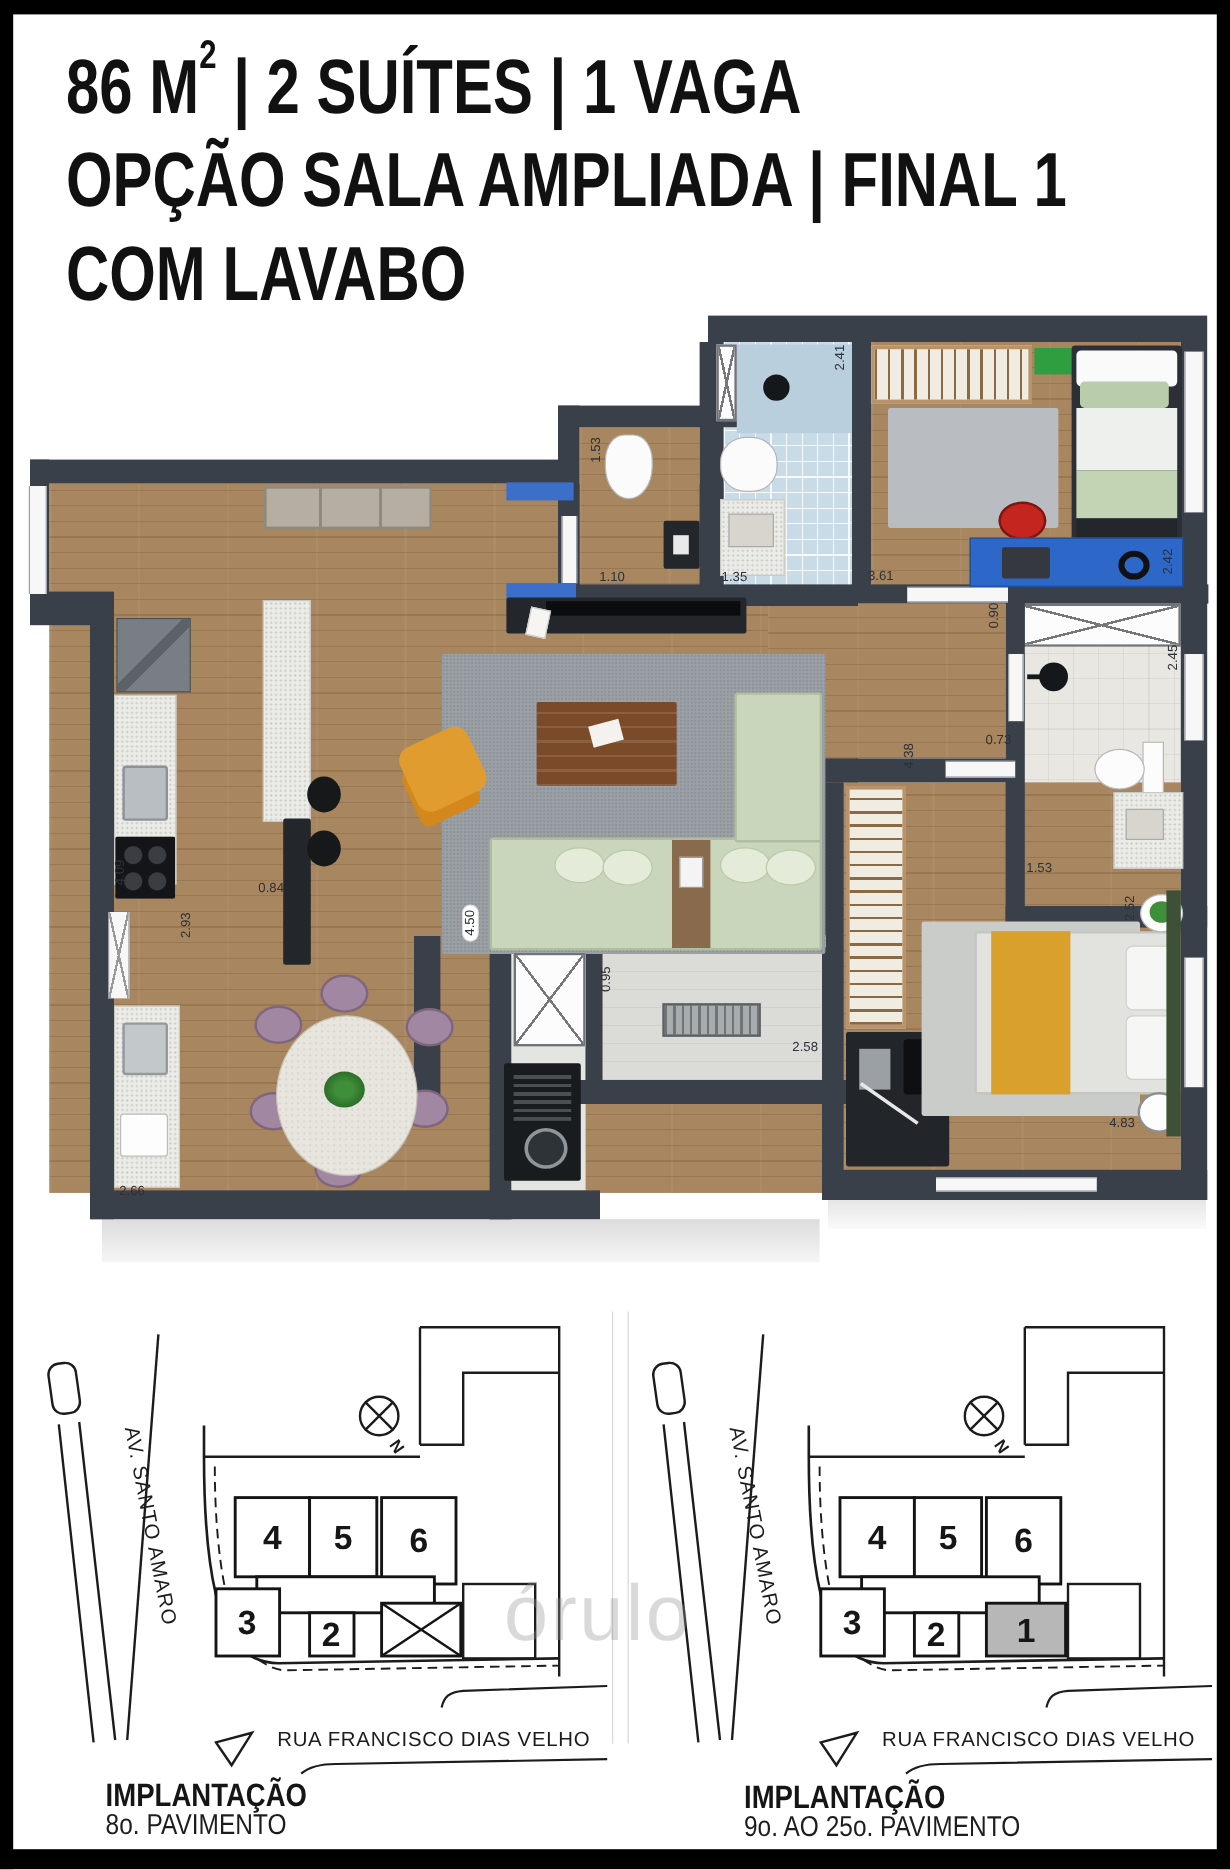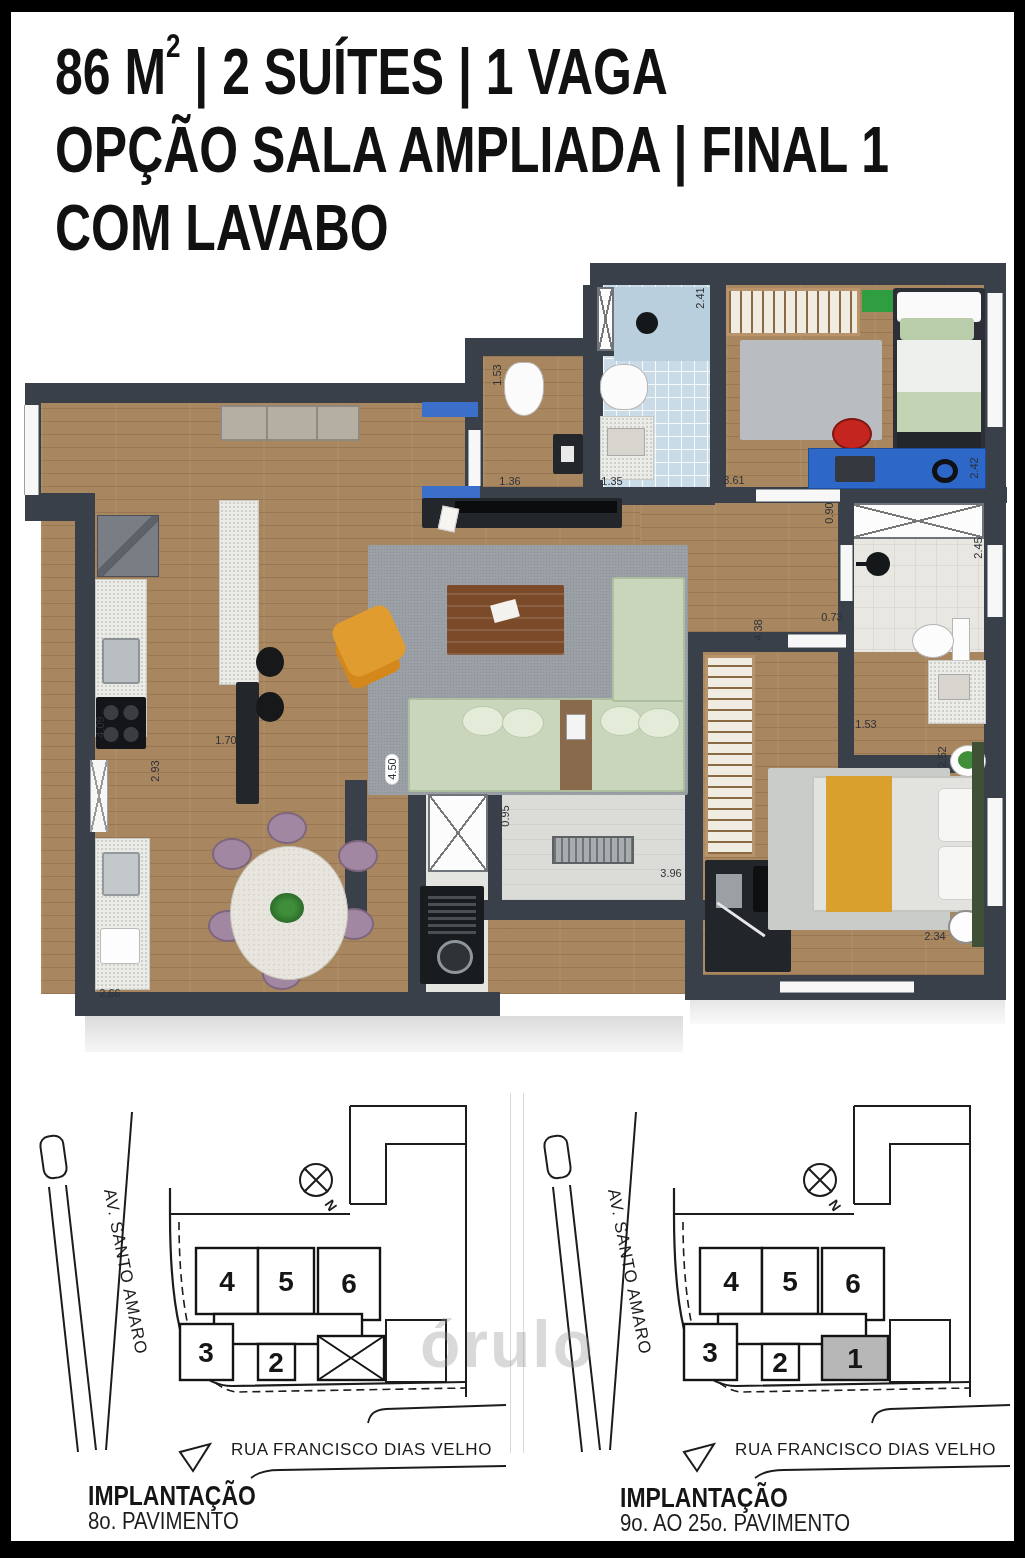--- a/index.html
+++ b/index.html
@@ -46,21 +46,21 @@
   .dkbox{position:absolute;background:#23272c;border-radius:2px;}
   .chair{position:absolute;width:40px;height:32px;border-radius:50%;background:#a287a3;border:2px solid #7d667e;box-sizing:border-box;}
   .stool{position:absolute;width:28px;height:30px;border-radius:50%;background:#17181a;}
   .dim{position:absolute;transform:translate(-50%,-50%);font-size:11px;color:#2e3238;white-space:nowrap;z-index:40;}
   .dim.v{transform:translate(-50%,-50%) rotate(-90deg);}
   .dim.pillbg{background:#fff;padding:0 4px;border-radius:7px;box-shadow:0 0 0 1px #e2e2e2;}
   
   .siteplan{position:absolute;}
   .cap1{position:absolute;font-weight:700;font-size:27px;color:#151515;transform:scaleX(.85);transform-origin:left top;white-space:nowrap;}
   .cap2{position:absolute;font-weight:400;font-size:24px;color:#1d1d1d;transform:scaleX(.85);transform-origin:left top;white-space:nowrap;}
-  .watermark{position:absolute;font-weight:700;font-size:66px;color:rgba(145,145,145,.35);letter-spacing:2px;z-index:50;}
+  .watermark{position:absolute;font-weight:400;font-size:66px;color:rgba(145,145,145,.35);letter-spacing:2px;z-index:50;}
   .divider{position:absolute;border-left:1px solid #d8d8d8;border-right:1px solid #d8d8d8;}
   svg text{font-family:"Liberation Sans",sans-serif;}
 </style>
 </head>
 <body>
 
 <div class="page">
 
   <div class="frame" style="left:0;top:0;width:1025px;height:12px"></div>
   <div class="frame" style="left:0;top:0;width:11px;height:1558px"></div>
@@ -212,35 +212,35 @@
 
     <div class="abs" style="left:552px;top:836px;width:82px;height:28px;background:#a7acae;border:2px solid #5d6163;box-sizing:border-box;background-image:repeating-linear-gradient(90deg,#6f7476 0 2px,transparent 2px 7px)"></div>
     <div class="xbox" style="left:428px;top:794px;width:60px;height:78px"></div>
     <div class="dkbox" style="left:420px;top:886px;width:64px;height:98px;background:#191c1f"></div>
     <div class="abs" style="left:428px;top:894px;width:48px;height:40px;background-image:repeating-linear-gradient(0deg,#4a4f54 0 3px,#191c1f 3px 7px)"></div>
     <div class="abs" style="left:437px;top:940px;width:36px;height:34px;border-radius:50%;background:#2e3338;border:3px solid #8f969b;box-sizing:border-box"></div>
 
     <div id="dims" class="abs" style="left:0;top:0;width:1025px;height:1080px">
         <span class="dim v" style="left: 700px; top: 298px;">2.41</span>
         <span class="dim v" style="left: 497px; top: 375px;">1.53</span>
-        <span class="dim" style="left: 510px; top: 481px;">1.36</span>
+        <span class="dim" style="left: 510px; top: 481px;">1.10</span>
         <span class="dim" style="left: 612px; top: 481px;">1.35</span>
         <span class="dim" style="left: 734px; top: 480px;">3.61</span>
         <span class="dim v" style="left: 974px; top: 468px;">2.42</span>
         <span class="dim v" style="left: 829px; top: 513px;">0.90</span>
         <span class="dim v" style="left: 978px; top: 548px;">2.45</span>
         <span class="dim" style="left: 832px; top: 617px;">0.73</span>
         <span class="dim v" style="left: 758px; top: 630px;">4.38</span>
         <span class="dim" style="left: 866px; top: 724px;">1.53</span>
         <span class="dim v" style="left: 942px; top: 757px;">2.52</span>
-        <span class="dim" style="left: 935px; top: 936px;">2.34</span>
+        <span class="dim" style="left: 935px; top: 936px;">4.83</span>
         <span class="dim v pillbg" style="left: 392px; top: 769px;">4.50</span>
         <span class="dim v" style="left: 505px; top: 816px;">0.95</span>
-        <span class="dim" style="left: 671px; top: 873px;">3.96</span>
-        <span class="dim" style="left: 226px; top: 740px;">1.70</span>
+        <span class="dim" style="left: 671px; top: 873px;">2.58</span>
+        <span class="dim" style="left: 226px; top: 740px;">0.84</span>
         <span class="dim v" style="left: 155px; top: 771px;">2.93</span>
         <span class="dim v" style="left: 100px; top: 727px;">4.09</span>
         <span class="dim" style="left: 110px; top: 993px;">2.66</span>
       </div>
   </div>
 
   <div class="divider" style="left:510px;top:1093px;width:12px;height:360px"></div>
 
   <svg class="siteplan" style="left:18px;top:1092px" width="490" height="390" viewBox="0 0 490 390">
     <g stroke="#1c1c1c" fill="none" stroke-width="2">

